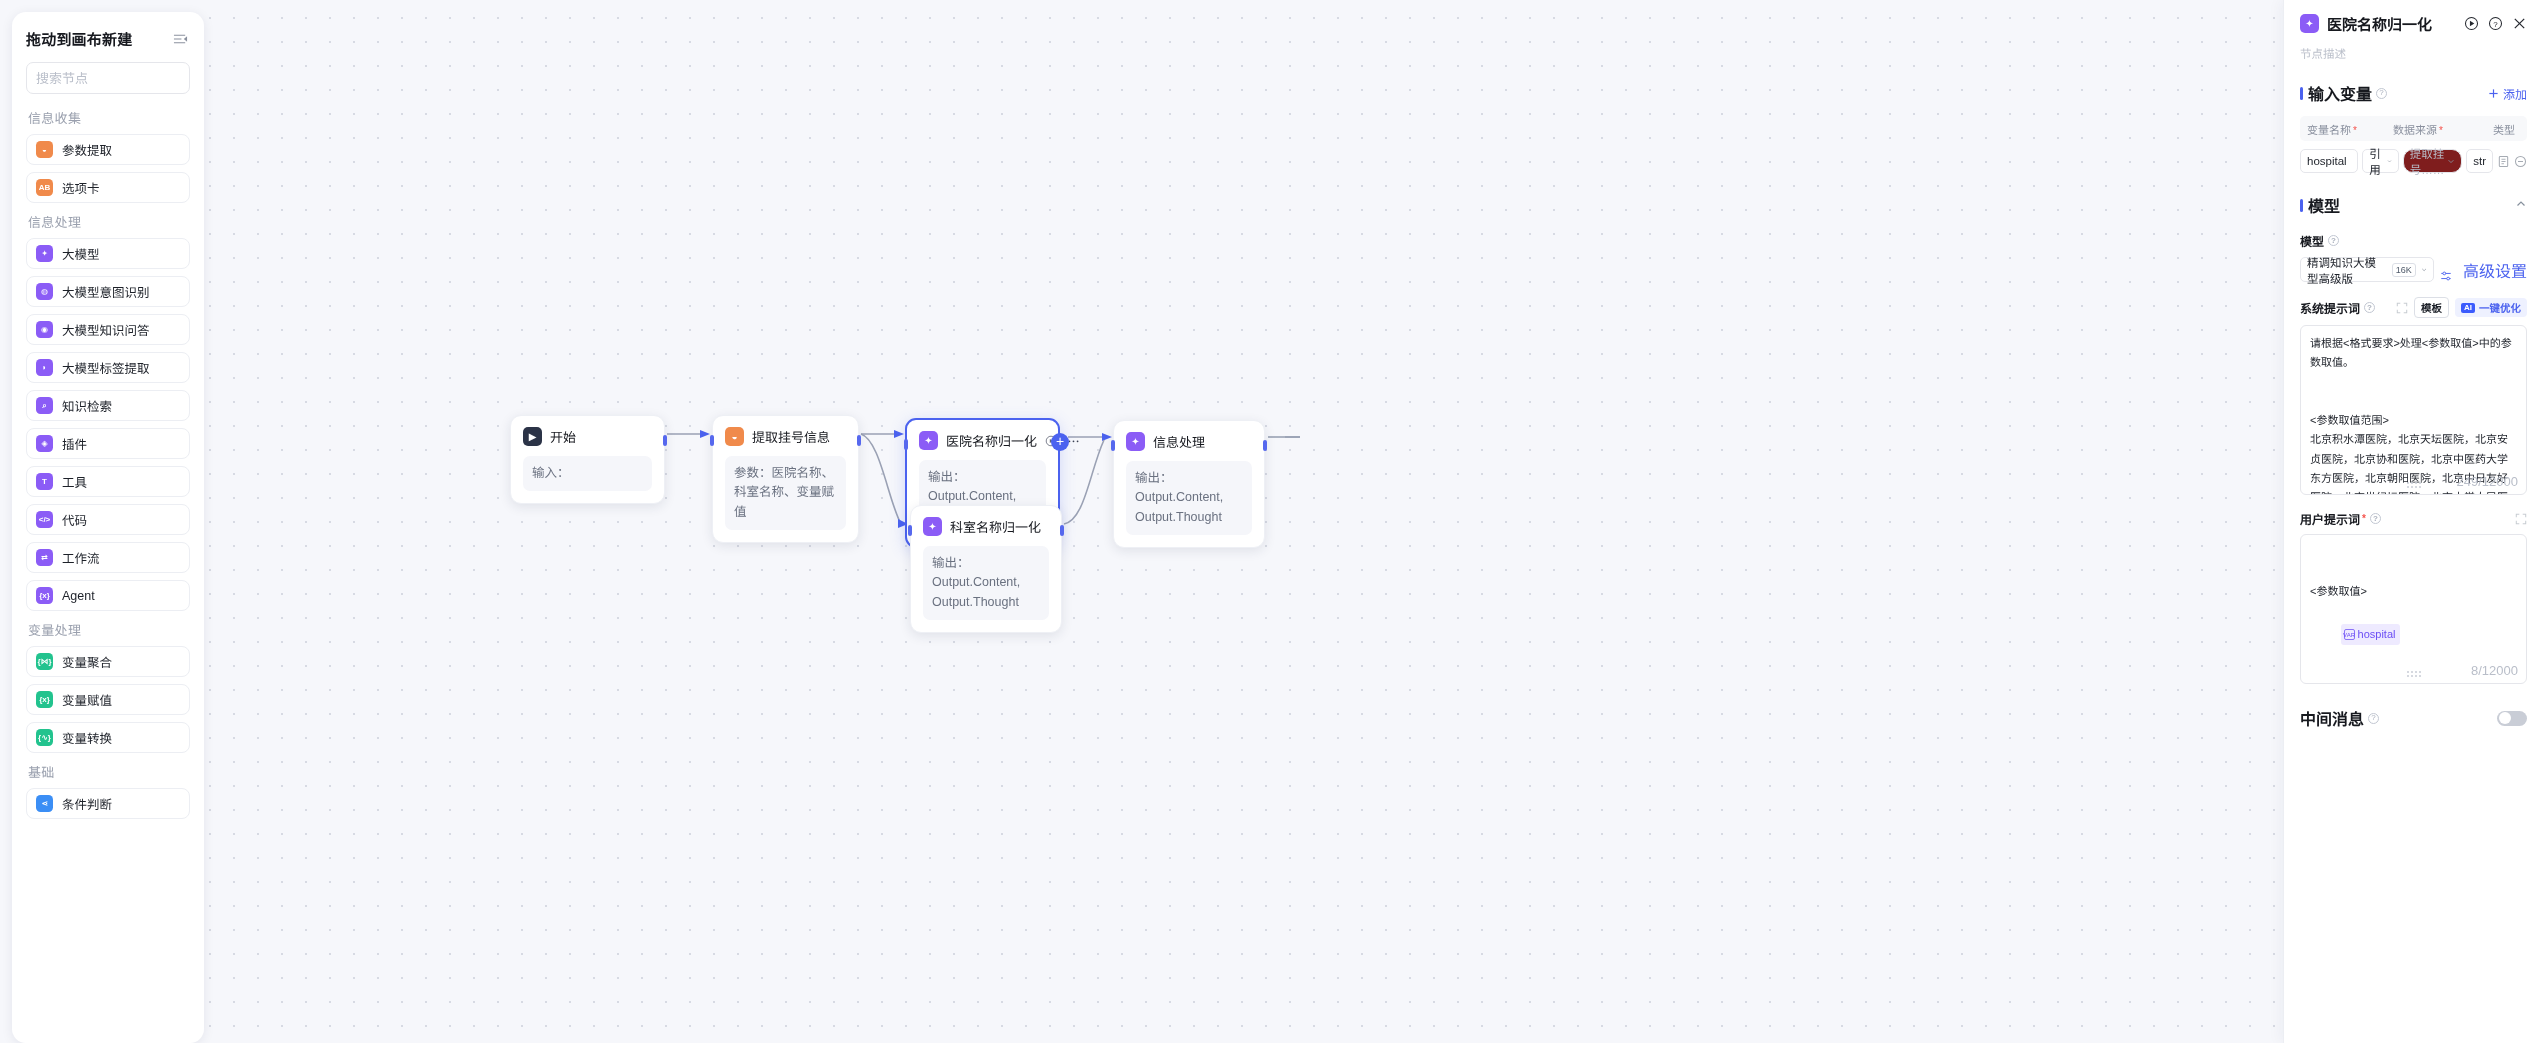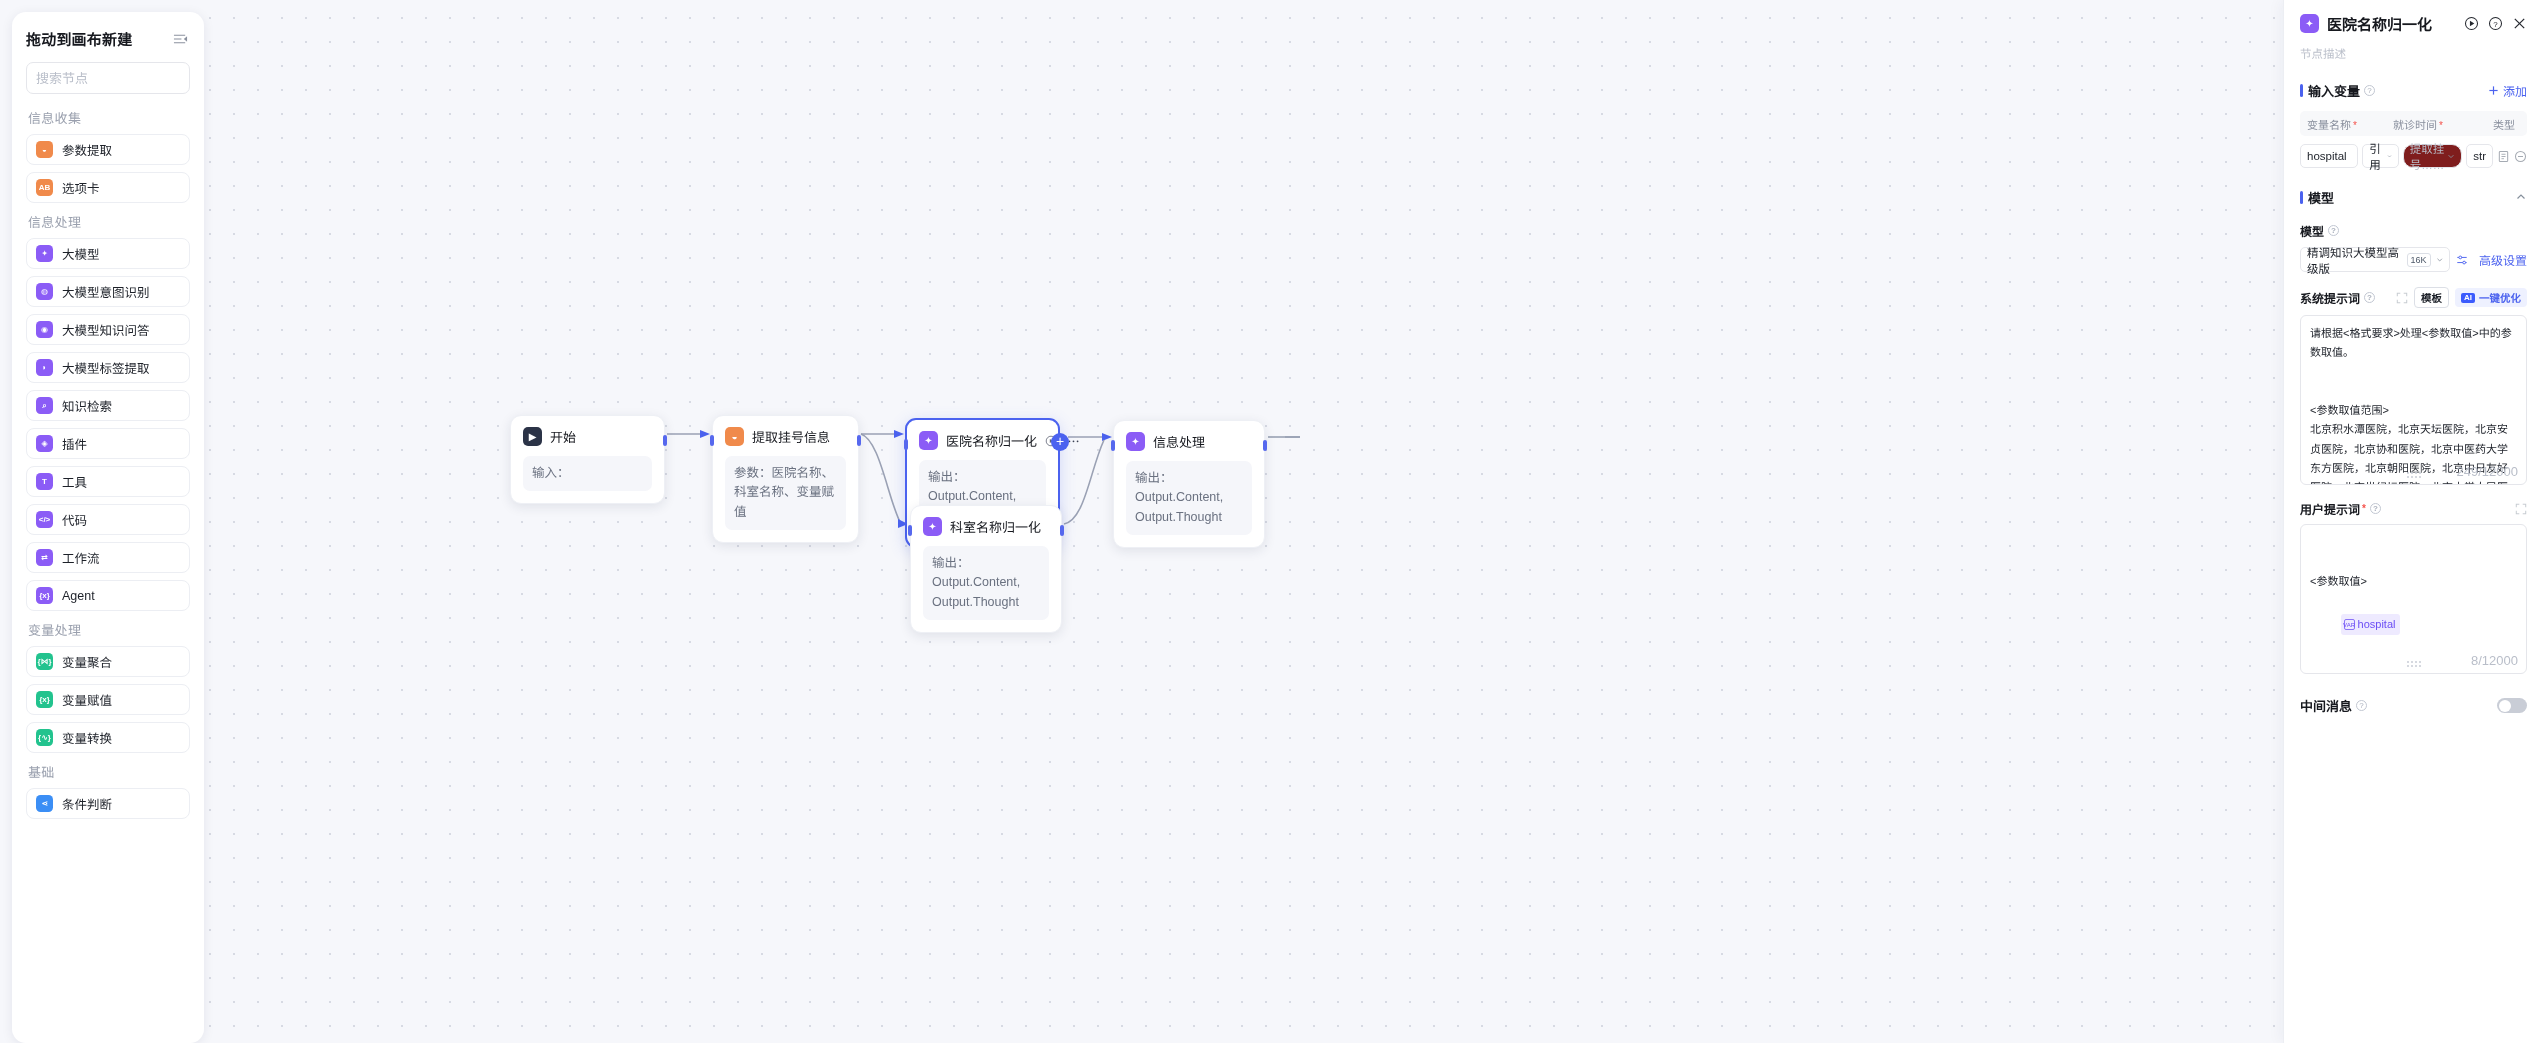--- a/index.html
+++ b/index.html
@@ -106,21 +106,21 @@
   }
   .panel-inner { padding: 0 16px; overflow: hidden; flex: 1; }
   .p-head { display: flex; align-items: center; gap: 8px; padding: 13px 0 0 0; }
   .p-head-ico { width: 19px; height: 19px; border-radius: 5px; display:flex; align-items:center; justify-content:center; color:#fff; font-size:10px; flex:none;}
   .p-title { font-size: 15px; font-weight: 700; color: #17191f; }
   .p-head-actions { margin-left: auto; display: flex; align-items: center; gap: 9px; }
   .p-desc { font-size: 11.5px; color: #b9bec9; margin-top: 11px; }
 
   .sec-head { display: flex; align-items: center; margin-top: 20px; }
   .sec-bar { width: 3px; height: 13px; background: #4b62ef; border-radius: 2px; margin-right: 5px; }
-  .sec-title { font-size: 13px; font-weight: 700; color: #17191f; }
+  .sec-title { font-size: 16px; font-weight: 700; color: #17191f; }
   .sec-right { margin-left: auto; display: flex; align-items: center; gap: 4px; }
   .add-link { color: #4b62ef; font-size: 12px; cursor: pointer; }
 
   .qmark {
     display: inline-flex; width: 11px; height: 11px; border-radius: 50%;
     border: 1px solid #c2c7d2; color: #aab0bd; font-size: 8px;
     align-items: center; justify-content: center; margin-left: 4px; flex: none;
     line-height: 1;
   }
   .req { color: #f5534c; font-size: 10px; margin-left: 2px; }
@@ -143,21 +143,21 @@
   .fld.type { width: 32px; }
   .row-ico { width: 13px; height: 13px; opacity: .5; cursor: pointer; flex:none; }
 
   .sub-label { font-size: 12px; font-weight: 700; color: #17191f; display: flex; align-items: center; margin-top: 15px; }
   .model-row { display: flex; gap: 6px; align-items: center; margin-top: 8px; }
   .model-select {
     flex: 1; height: 25px; border: 1px solid #e5e6eb; border-radius: 5px;
     display: flex; align-items: center; padding: 0 6px; gap: 5px; font-size: 11.5px; cursor: pointer;
   }
   .badge-16k { border: 1px solid #dcdfe6; border-radius: 3px; font-size: 9px; padding: 1px 3px; color: #4e5969; }
-  .adv-btn { display: flex; align-items: center; gap: 11px; color: #4b62ef; font-size: 12px; cursor: pointer; white-space: nowrap; }
+  .adv-btn { display: flex; align-items: flex-end; gap: 11px; color: #4b62ef; font-size: 16px; cursor: pointer; white-space: nowrap; }
 
   .prompt-toolbar { margin-left: auto; display: flex; align-items: center; gap: 6px; }
   .tmpl-btn { border: 1px solid #dcdfe6; border-radius: 4px; font-size: 10.5px; padding: 2px 6px; cursor: pointer; color:#1d2129;}
   .ai-btn {
     background: #eef1ff; border-radius: 4px; display: flex; align-items: center; gap: 4px;
     padding: 2px 6px; cursor: pointer;
   }
   .ai-tag { background: #3b5bfd; color: #fff; font-size: 8px; font-weight: 700; border-radius: 2px; padding: 1px 3px; line-height:1;}
   .ai-txt { color: #4b62ef; font-size: 10.5px; }
 
@@ -401,21 +401,21 @@
           <svg width="11" height="11" viewBox="0 0 12 12">
             <line x1="6" y1="1.5" x2="6" y2="10.5" stroke="#4b62ef" stroke-width="1.3"></line>
             <line x1="1.5" y1="6" x2="10.5" y2="6" stroke="#4b62ef" stroke-width="1.3"></line>
           </svg>
           <span class="add-link">添加</span>
         </span>
       </div>
 
       <div class="tbl-head">
         <span class="th-a"><span>变量名称</span><span class="req">*</span></span>
-        <span class="th-b"><span>就诊时间</span><span class="req">*</span></span>
+        <span class="th-b"><span>数据来源</span><span class="req">*</span></span>
         <span class="th-c">类型</span>
       </div>
 
       <div class="tbl-row">
         <span class="fld name">hospital</span>
         <span class="fld ref">
           <span>引用</span>
           <svg width="8" height="8" viewBox="0 0 10 10">
               <polyline points="2,4 5,7 8,4" fill="none" stroke="#86909c" stroke-width="1.1"></polyline>
             </svg>

